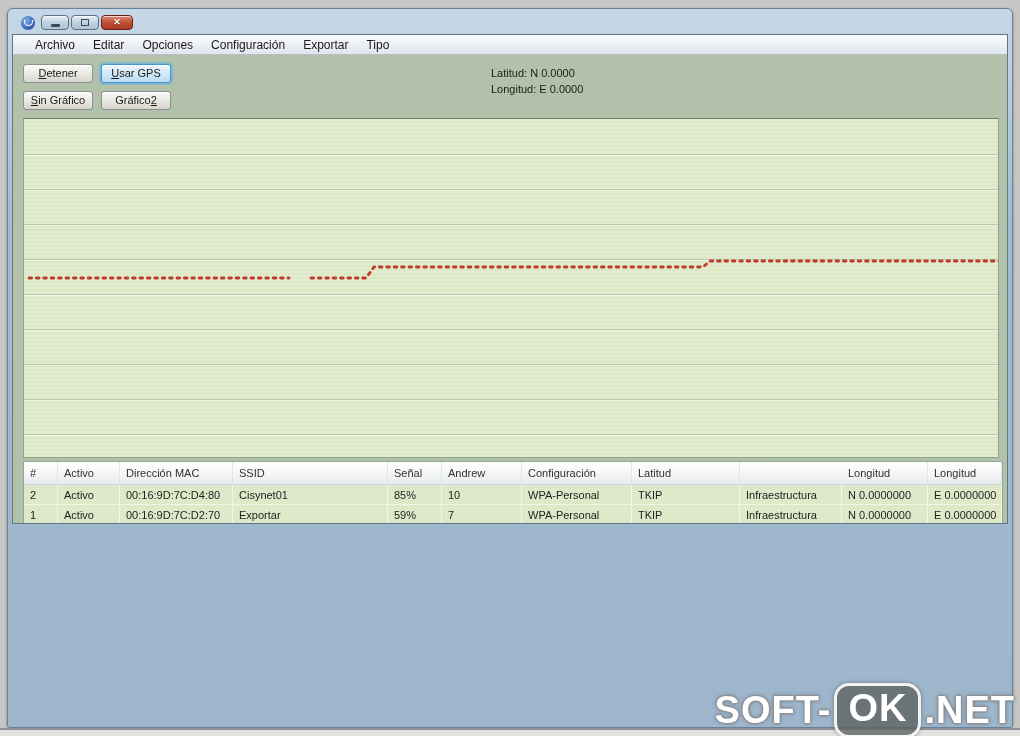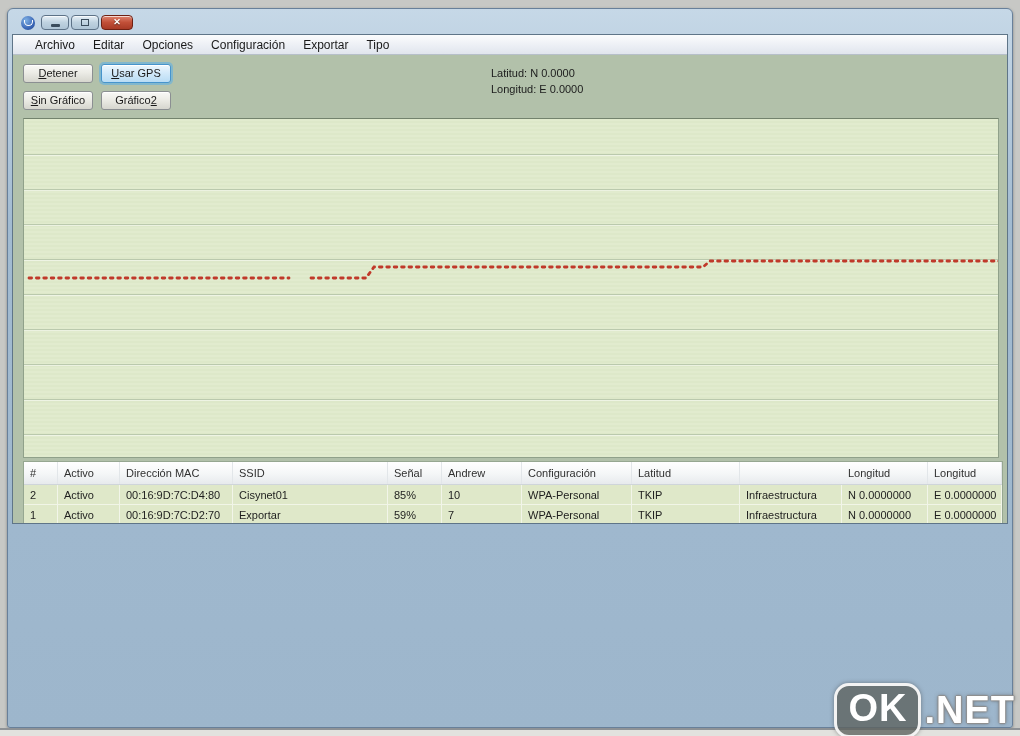--- a/index.html
+++ b/index.html
@@ -388,17 +388,18 @@
         <span class="sb-btn">
             <span>►</span>
           </span>
       </div>
     </div>
 
   </div>
 </div>
 
 <div class="watermark">
+  <span class="wm-text">SOFT-</span>
   <span class="wm-ok">OK</span>
   <span class="wm-text">.NET</span>
 </div>
 
 <div class="bottom-strip"></div>
 
 </body></html>

